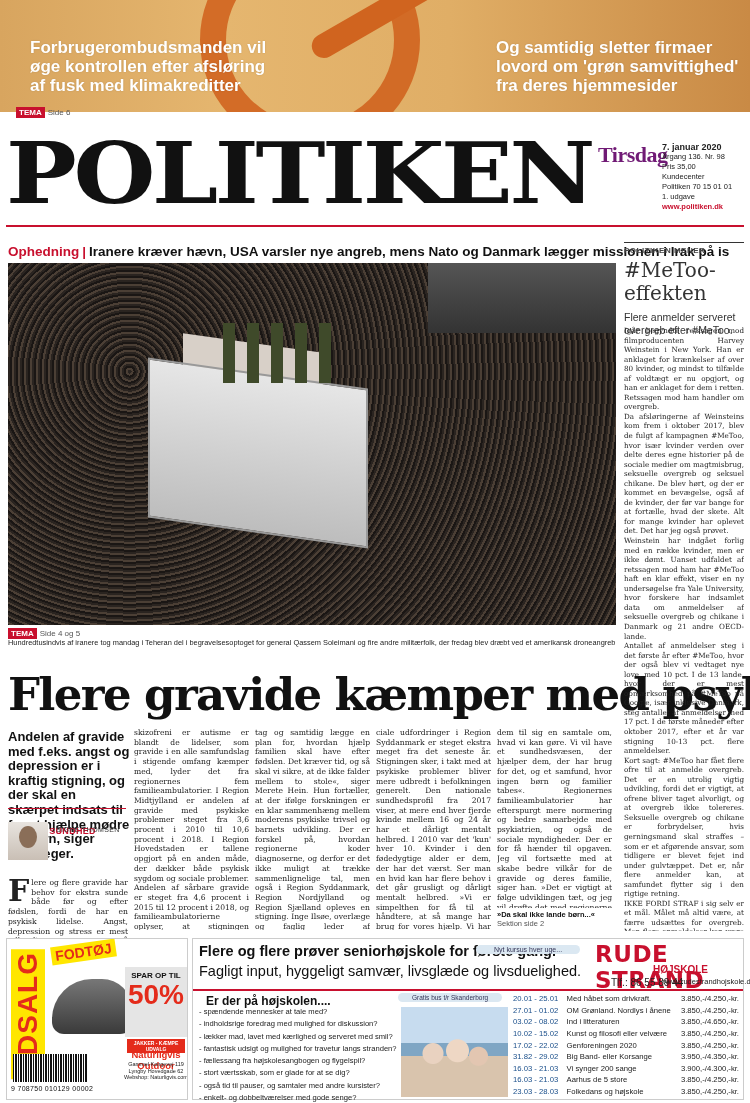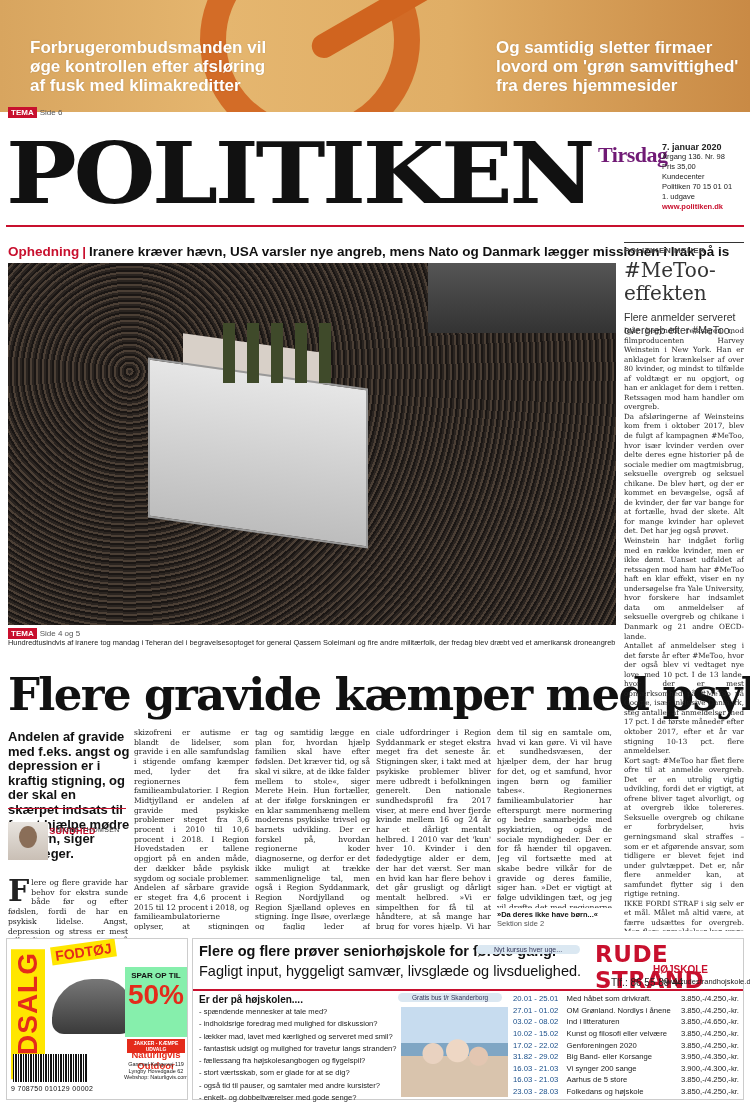--- a/index.html
+++ b/index.html
@@ -3,21 +3,21 @@
 <meta charset="utf-8">
 <style>
 *{box-sizing:border-box;margin:0;padding:0}
 body{width:750px;height:1103px;background:#fff;font-family:"Liberation Sans",sans-serif;color:#111;position:relative;overflow:hidden}
 .abs{position:absolute}
 
 #teaser{left:0;top:0;width:750px;height:112px;background:linear-gradient(90deg,#d8a55f 0%,#e5b66f 30%,#e0ae66 60%,#c98a45 100%);overflow:hidden}
 #teaser .logo-arc{position:absolute;left:200px;top:-70px;width:220px;height:220px;border:26px solid #d0641f;border-radius:50%;opacity:.9}
 #teaser .logo-arrow{position:absolute;left:300px;top:-10px;width:200px;height:24px;background:#d0641f;transform:rotate(-30deg);border-radius:12px}
 #teaser .t{position:absolute;color:#fff;font-weight:700;font-size:17px;line-height:19px;text-shadow:0 0 2px rgba(0,0,0,.15)}
-#tema-strip{left:8px;top:107px;width:200px;height:12px;font-size:8px}
+#tema-strip{left:16px;top:107px;width:200px;height:12px;font-size:8px}
 .tema{background:#c8102e;color:#fff;font-weight:700;font-size:8px;padding:0 3px;display:inline-block;line-height:11px}
 .side{font-size:8px;color:#555;margin-left:3px}
 
 #masthead{left:6px;top:133px;width:600px;height:82px}
 #masthead .logo{font-family:"DejaVu Serif",serif;font-weight:900;font-size:84px;letter-spacing:-3px;line-height:82px;color:#111;transform:scaleX(1.12);transform-origin:left}
 #day{left:598px;top:142px;color:#701a75;font-weight:700;font-size:22px;font-family:Liberation Serif, serif;letter-spacing:-.5px}
 #meta{left:662px;top:142px;width:88px;font-size:7.5px;line-height:10px;color:#222}
 #meta .date{font-weight:700;font-size:9px}
 #meta .url{color:#c8102e;font-weight:700}
 #redline{left:6px;top:225px;width:738px;height:2px;background:#c8102e}
@@ -55,38 +55,38 @@
 #rc .lbl{font-size:8px;font-weight:700;color:#444;letter-spacing:.5px;border-top:1px solid #333;padding-top:3px;margin-bottom:4px}
 #rc .ttl{font-family:"DejaVu Serif",serif;font-size:20px;line-height:23px;color:#333}
 #rc .sub{font-size:10.5px;line-height:12.5px;color:#333;margin:6px 0 8px}
 #rc-text{left:624px;top:326px;width:120px;height:605px;overflow:hidden}
 #rc-text .body{font-size:7.2px;line-height:9.55px}
 
 #ad-left{left:6px;top:938px;width:182px;height:162px;border:1px solid #ccc;background:#fff;overflow:hidden}
 #ad-left .udsalg{position:absolute;left:4px;top:10px;color:#e42b1b;font-weight:900;font-size:28px;writing-mode:vertical-rl;transform:rotate(180deg);letter-spacing:1px;background:#ffe600;padding:3px 1px}
 #ad-left .fod{position:absolute;left:44px;top:4px;background:#ffe600;color:#e42b1b;font-weight:900;font-size:14px;padding:1px 4px;transform:rotate(-8deg)}
 #ad-left .shoe{position:absolute;left:45px;top:40px;width:80px;height:55px;background:linear-gradient(#777,#3a3a3a);border-radius:40px 30px 12px 12px}
-#ad-left .spar{position:absolute;left:118px;top:28px;width:62px;height:70px;background:#86efac;text-align:center;font-weight:900;color:#111}
+#ad-left .spar{position:absolute;left:118px;top:28px;width:62px;height:70px;background:#e5e5e5;text-align:center;font-weight:900;color:#111}
 #ad-left .spar .a{font-size:8px;display:block;margin-top:4px}
 #ad-left .spar .b{font-size:28px;color:#e42b1b;display:block;line-height:30px}
 #ad-left .jak{position:absolute;left:120px;top:100px;width:58px;background:#e42b1b;color:#fff;font-size:5px;text-align:center;font-weight:700;padding:1px}
 #ad-left .nat{position:absolute;left:116px;top:110px;width:66px;text-align:center;font-size:9.5px;font-weight:700;color:#e42b1b}
 #ad-left .nat-addr{position:absolute;left:114px;top:122px;width:70px;text-align:center;font-size:5.5px;line-height:6.6px;color:#222}
 #ad-left .barcode{position:absolute;left:6px;top:115px;width:74px;height:28px;background:repeating-linear-gradient(90deg,#111 0 1px,#fff 1px 2px,#111 2px 4px,#fff 4px 5px)}
 #ad-left .bcnum{position:absolute;left:4px;top:146px;font-size:7px;letter-spacing:.3px;color:#111}
 #ad-right{left:192px;top:938px;width:552px;height:162px;border:1px solid #ccc;background:#fff}
 #ad-right .h1{position:absolute;left:6px;top:4px;font-size:14.5px;font-weight:700;color:#111}
 #ad-right .h2{position:absolute;left:6px;top:24px;font-size:14.5px;font-weight:400;color:#111}
 #ad-right .kursus{position:absolute;left:283px;top:6px;background:#dbe8f2;font-size:7px;padding:1px 18px;border-radius:8px;color:#335}
 #ad-right .rude{position:absolute;left:402px;top:2px;font-size:23px;font-weight:900;color:#c8102e;letter-spacing:.5px;font-family:"DejaVu Sans",sans-serif}
 #ad-right .hoj{position:absolute;left:460px;top:25px;font-size:10px;font-weight:700;color:#c8102e}
 #ad-right .tlf{position:absolute;left:418px;top:38px;font-size:10px;color:#222}
 #ad-right .web{position:absolute;left:470px;top:38px;font-size:7.5px;color:#222}
 #ad-right .hr{position:absolute;left:0;top:50px;width:100%;height:2px;background:#c8102e}
-#ad-right .q{position:absolute;left:6px;top:55px;font-size:10px;font-weight:700}
+#ad-right .q{position:absolute;left:13px;top:55px;font-size:12px;font-weight:700}
 #ad-right .bus{position:absolute;left:205px;top:54px;background:#dbe8f2;font-size:6.5px;padding:1px 14px;border-radius:8px;color:#335}
 #ad-right ul{position:absolute;left:6px;top:67px;list-style:none;font-size:7.6px;line-height:12.3px;color:#222}
 #ad-right ul li:before{content:"- "}
 #ad-right .photo{position:absolute;left:208px;top:68px;width:107px;height:90px;background:linear-gradient(#c7dcef 0 40%,#7fa6c4 40% 55%,#d9c4ad 55%)}
 #ad-right .photo:after{content:"";position:absolute;left:18px;top:30px;width:70px;height:55px;background:radial-gradient(circle at 20% 30%,#e9d2c0 0 10px,transparent 11px),radial-gradient(circle at 55% 25%,#eed7c4 0 11px,transparent 12px),radial-gradient(circle at 85% 35%,#e3c6b1 0 9px,transparent 10px)}
 #ad-right table{position:absolute;left:318px;top:54px;border-collapse:collapse;font-size:7.7px;color:#222}
 #ad-right td{padding:0 4px 0 0;height:11.6px;white-space:nowrap}
 #ad-right td.d{color:#1a4f8b;width:64px;padding-left:2px}
 #ad-right td.p{text-align:center;padding-left:6px}
 </style>
@@ -143,21 +143,21 @@
   <div class="nm">SIGNE THOMSEN</div>
 </div>
 <div id="lead" class="abs body">
   <span class="drop">F</span><span>lere og flere gravide har behov for ekstra sunde både før og efter fødslen, fordi de har en psykisk lidelse. Angst, depression og stress er mest udbredt, men også spiseforstyrrelser, ADHD</span>
 </div>
 <div class="col c1 body">skizofreni er autisme er blandt de lidelser, som gravide i en alle samfundslag i stigende omfang kæmper med, lyder det fra regionernes fem familieambulatorier. I Region Midtjylland er andelen af gravide med psykiske problemer steget fra 3,6 procent i 2010 til 10,6 procent i 2018. I Region Hovedstaden er tallene opgjort på en anden måde, der dækker både psykisk sygdom og sociale problemer. Andelen af sårbare gravide er steget fra 4,6 procent i 2015 til 12 procent i 2018, og familieambulatorierne oplyser, at stigningen primært skyldes, at flere bliver henvist med psykisk sygdom. »Vi bliver bombarderet med patienter, fra vi kommer, til vi går«, siger overlæge Merete Hein fra Region Hovedstadens familieambulatorium. »Og det er altså ikke patienter, der kan vente til næste uge. Det er gravide, der skal føde om tre måneder og kræver hjælp nu«, siger hun. Hun peger på, at stigningen både skyldes øget opmærksomhed blandt læger, sygeplejersker og jordemødre og ændrede henvisningskriterier, men også at flere har det psykisk dårligt. Vi skal finde ud af, hvordan vi hjælper dem bedst, men det kræver flere ressourcer end i dag.</div>
 <div class="col c2 body">tag og samtidig lægge en plan for, hvordan hjælp familien skal have efter fødslen. Det kræver tid, og så skal vi sikre, at de ikke falder mellem to stole«, siger Merete Hein. Hun fortæller, at der ifølge forskningen er en klar sammenhæng mellem moderens psykiske trivsel og barnets udvikling. Der er forskel på, hvordan regionerne koder diagnoserne, og derfor er det ikke muligt at trække sammenlignelige tal, men også i Region Syddanmark, Region Nordjylland og Region Sjælland opleves en stigning. Inge Ilsøe, overlæge og faglig leder af familieambulatoriet i Region Syddanmark, påpeger, at børn født i familier med mødre med psykisk sygdom har en højere risiko for at udvikle problemer. »Det har vi stærke evidens for. Vi kan forebygge meget, hvis vi sætter ind tidligt, men så skal vi have ressourcerne til det«, siger hun.</div>
 <div class="col c3 body">ciale udfordringer i Region Syddanmark er steget ekstra meget fra det seneste år. Stigningen sker, i takt med at psykiske problemer bliver mere udbredt i befolkningen generelt. Den nationale sundhedsprofil fra 2017 viser, at mere end hver fjerde kvinde mellem 16 og 24 år har et dårligt mentalt helbred. I 2010 var det 'kun' hver 10. Kvinder i den fødedygtige alder er dem, der har det værst. Ser man en hvid kan har flere behov i det går grusligt og dårligt mentalt helbred. »Vi er simpelthen for få til at håndtere, at så mange har brug for vores hjælp. Vi har fået tilført flere midler, men slet ikke nok«, siger hun. Sundhedsminister Magnus Heunicke (S) tager udviklingen alvorligt, siger han: »Det er virkelig bekymrende at flere gravide og deres børn får det dårligt, og vi skal forebygge, at skyldige kan komme i klemme, der mistrives psykisk, og har kaldt</div>
 <div class="col c4 body" style="height:180px">dem til sig en samtale om, hvad vi kan gøre. Vi vil have et sundhedsvæsen, der hjælper dem, der har brug for det, og et samfund, hvor ingen børn og familier tabes«. Regionernes familieambulatorier har efterspurgt mere normering og bedre samarbejde med psykiatrien, og også de sociale myndigheder. Der er for få hænder til opgaven. Jeg vil fortsætte med at skabe bedre vilkår for de gravide og deres familie, siger han. »Det er vigtigt at følge udviklingen tæt, og jeg vil drøfte det med regionerne og se på, hvordan vi kan styrke indsatsen«, siger sundhedsministeren. Han peger på, at der også er brug for at se på, hvordan vi kan lære af de bedste eksempler i landet. Det er et fælles ansvar at sikre, at der er de fornødne ressourcer, så de gravide kan få den rette hjælp.</div>
 <div class="abs" style="left:497px;top:910px;width:115px;font-size:7.5px;font-weight:700">
-  <div>»Da deres ikke have børn...«</div>
+  <div>»Da skal ikke lande børn...«</div>
   <div style="font-weight:400;color:#555">Sektion side 2</div>
 </div>
 
 <div id="rc" class="abs">
   <div class="lbl">POLITIKEN MENER</div>
   <div class="ttl">#MeToo-effekten</div>
   <div class="sub">Flere anmelder serveret overgreb efter #MeToo.</div>
 </div>
 <div id="rc-text" class="abs">
   <div class="body">

